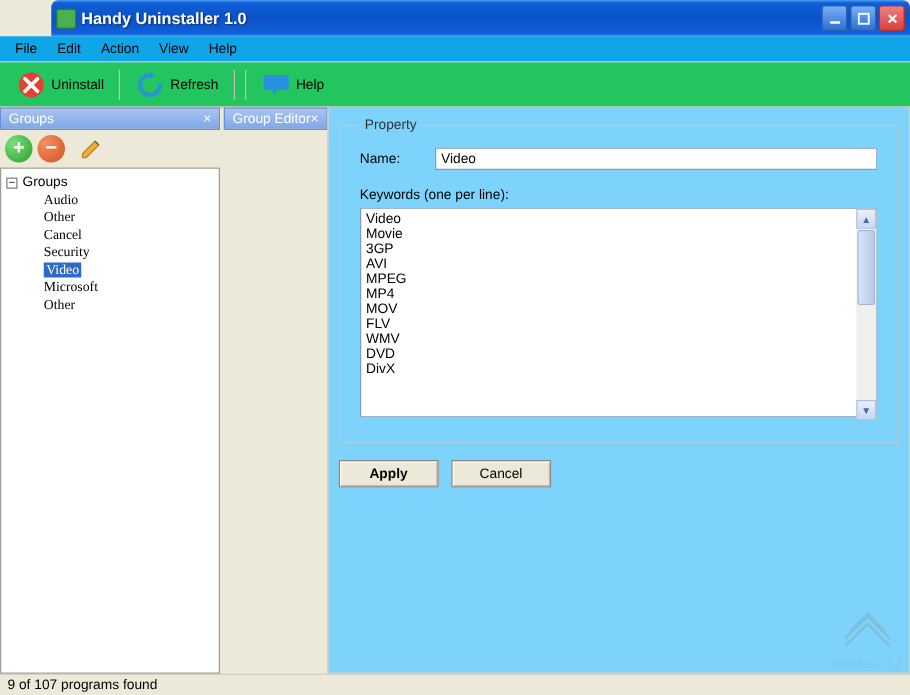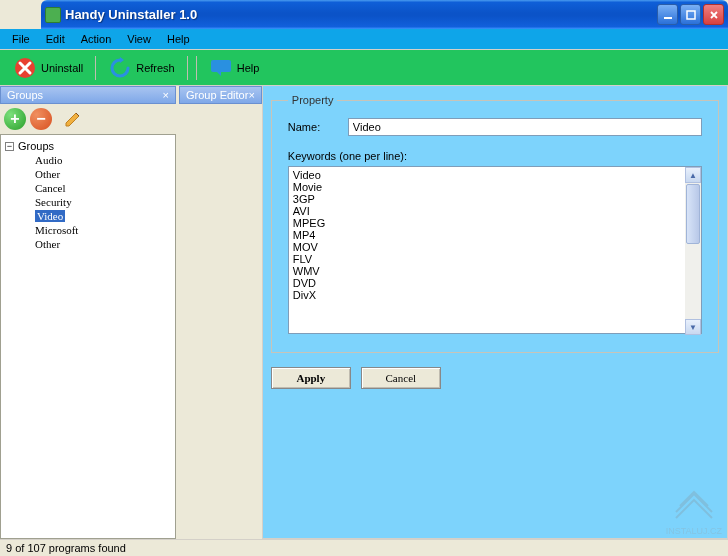--- a/index.html
+++ b/index.html
@@ -239,21 +239,21 @@
   margin-top: 14px;
   display: flex;
   gap: 10px;
 }
 .btn {
   min-width: 80px;
   padding: 4px 14px;
   border: 1px solid #888;
   background: #ece9d8;
   cursor: pointer;
-  font-family: Liberation Serif, serif;
+  font-family: Liberation Sans, sans-serif;
   font-size: 11px;
   box-shadow: inset 1px 1px 0 #fff, inset -1px -1px 0 #c0bcb0;
 }
 .btn.bold { font-weight: bold; }
 .statusbar {
   height: 18px;
   border-top: 1px solid #d4d0c8;
   padding: 2px 6px;
   display: flex;
 }

